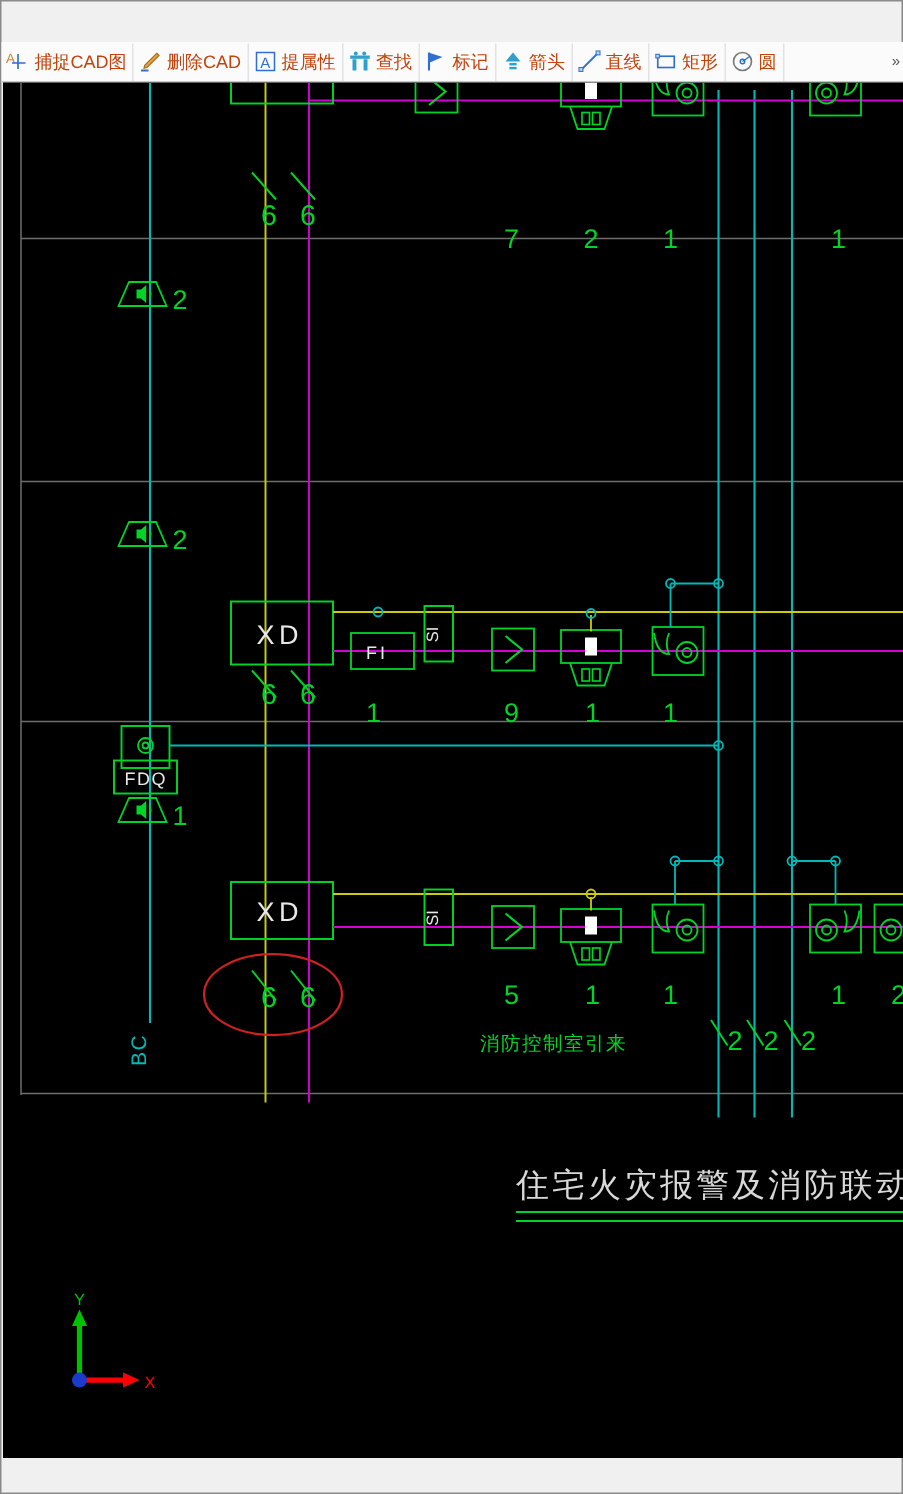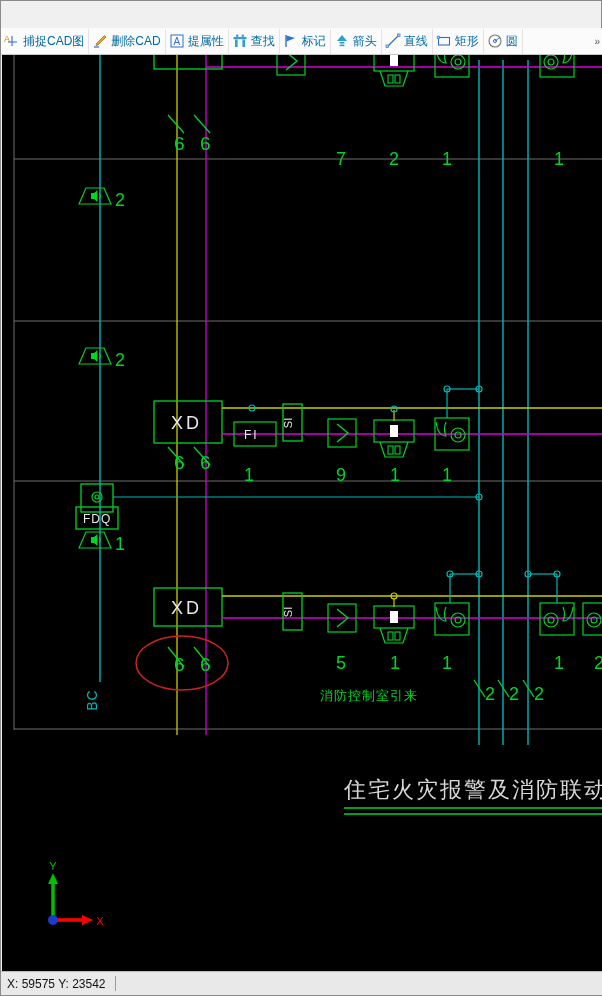--- a/index.html
+++ b/index.html
@@ -16,21 +16,21 @@
   .tb-btn{width:30px;height:27px;display:flex;align-items:center;justify-content:center;
           color:#fff;font-size:13px;}
   .sq{width:9px;height:9px;border:1.4px solid #fff;box-sizing:border-box;display:block;}
 
   
   .toolbar{position:absolute;left:0;top:27px;width:602px;height:27px;
            background:#fbfbfb;border-bottom:1px solid #c8c8c8;
            display:flex;align-items:center;box-sizing:border-box;}
   .tool{display:flex;align-items:center;height:25px;padding:0 4px 0 3px;
         border-right:1px solid #e2e2e2;white-space:nowrap;}
-  .tool .tlabel{font-size:12px;color:#0369a1;margin-left:3px;}
+  .tool .tlabel{font-size:12px;color:#c2410c;margin-left:3px;}
   .tool .ticon{width:16px;height:16px;display:inline-block;position:relative;flex:0 0 16px;}
   .tbar-overflow{margin-left:auto;padding-right:5px;color:#555;font-size:10px;letter-spacing:-2px;}
 
   
   .canvas{position:absolute;left:1px;top:54px;width:600px;height:917px;background:#000;
           overflow:hidden;}
   .canvas svg{display:block;}
 
   
   .statusbar{position:absolute;left:0;bottom:0;width:602px;height:24px;
@@ -388,18 +388,14 @@
         <text x="51" y="815" fill="#00c000" font-size="11" text-anchor="middle" font-family="Liberation Sans, sans-serif">Y</text>
         <line x1="51" y1="865" x2="84" y2="865" stroke="#ff0000" stroke-width="3.5"></line>
         <path d="M91 865 L80 860 L80 870 Z" fill="#ff0000"></path>
         <text x="98" y="870" fill="#ff0000" font-size="11" text-anchor="middle" font-family="Liberation Sans, sans-serif">X</text>
         <circle cx="51" cy="865" r="5" fill="#1a3ccc"></circle>
       </g>
 
     </svg>
   </div>
 
-  <div class="statusbar">
-    <span class="coords">X: 59575  Y: 23542</span>
-    <span class="vsep"></span>
-  </div>
 
 </div>
 
 </body></html>

